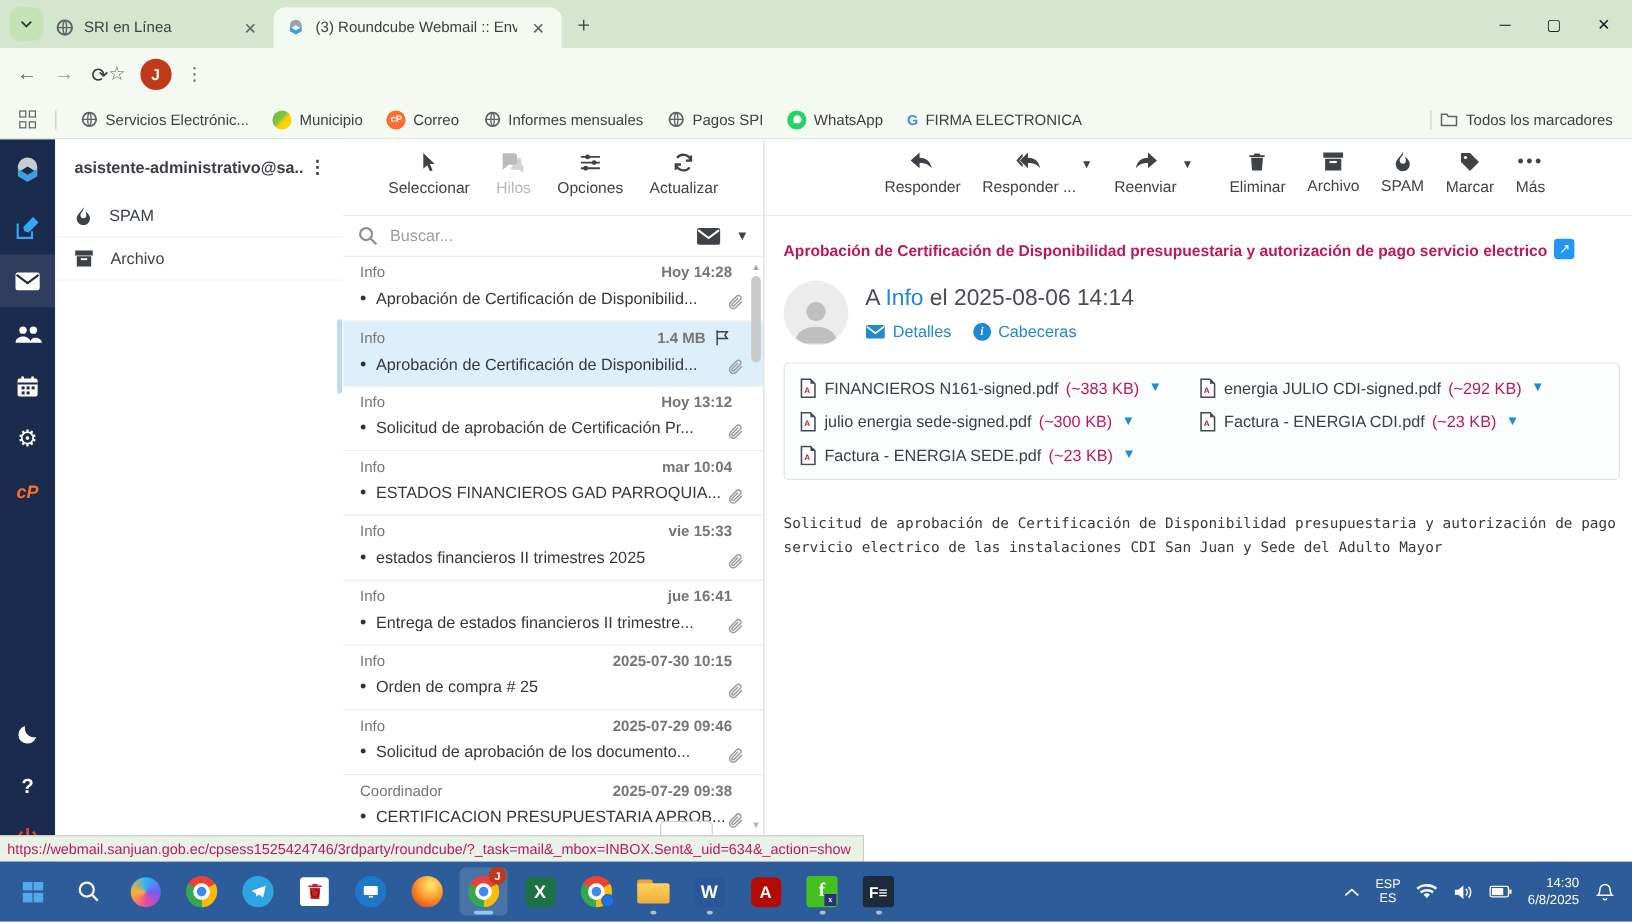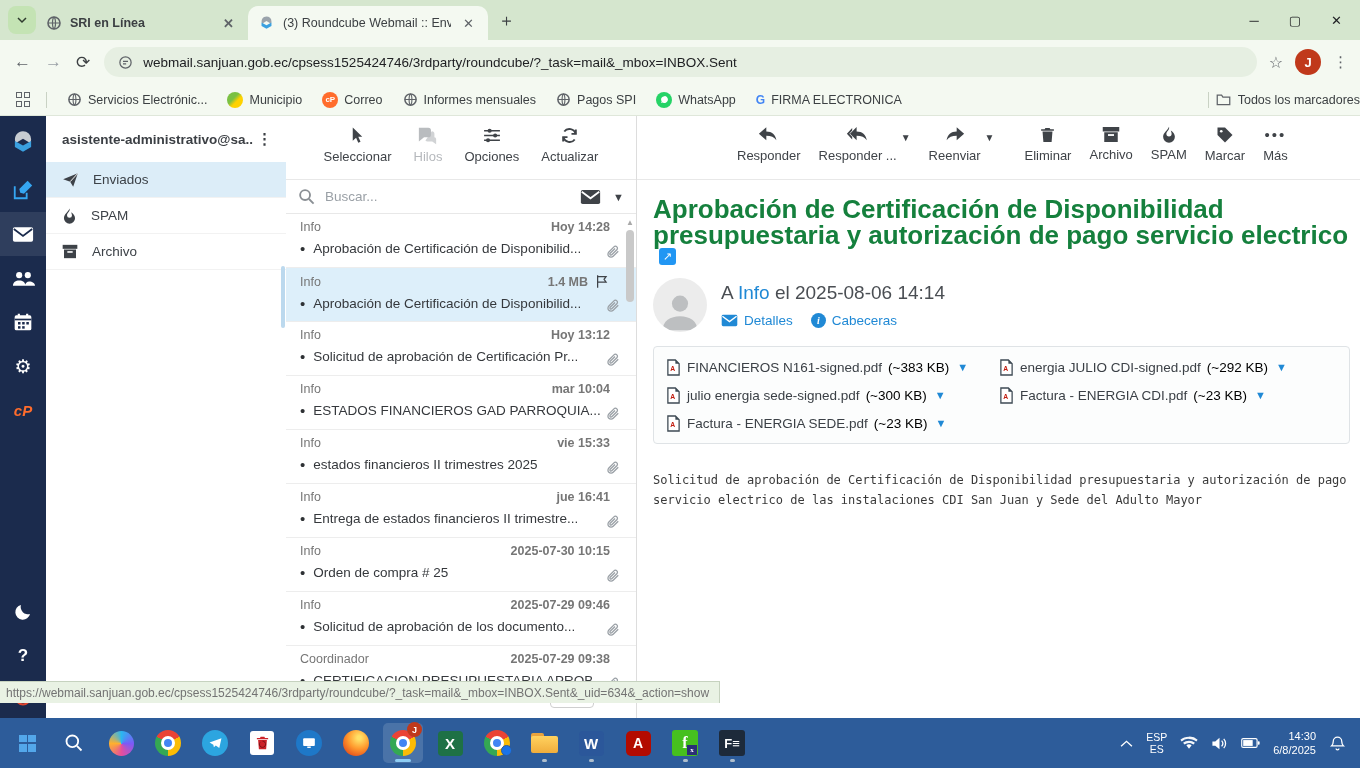--- a/index.html
+++ b/index.html
@@ -3,41 +3,41 @@
 <meta charset="utf-8">
 <style>
   * { box-sizing: border-box; margin: 0; padding: 0; }
   html,body { width:1360px; height:768px; overflow:hidden; font-family:"Liberation Sans",sans-serif; background:#fff; }
   svg { display:block; }
 
   
   #tabstrip { position:absolute; top:0; left:0; right:0; height:40px; background:#d5e6ce; display:flex; align-items:center; }
   .tabsearch { width:28px; height:28px; margin-left:8px; border-radius:8px; background:#c4e3b4; display:flex; align-items:center; justify-content:center; color:#2f3b2e; font-size:12px; }
   .tab { height:34px; margin-top:6px; display:flex; align-items:center; padding:0 10px; font-size:12.5px; color:#3c4043; }
-  .tab.inactive { width:212px;font-weight:bold; }
+  .tab.inactive { width:192px; }
   .tab.active { width:240px; background:#f4f9f1; border-radius:10px 10px 0 0; }
   .tab .title { flex:1; white-space:nowrap; overflow:hidden; margin:0 8px 0 8px; }
   .tab .close { color:#5f6368; font-size:13px; padding:2px 4px; }
   .newtab { color:#3c4043; font-size:17px; margin-left:10px; }
   .wincontrols { margin-left:auto; display:flex; align-items:center; gap:30px; padding-right:18px; color:#202124; font-size:13px; }
   #nav { position:absolute; top:40px; left:0; right:0; height:44px; background:#f4f9f1; display:flex; align-items:center; }
   .navbtn { color:#5f6368; font-size:17px; margin-left:14px; }
   .navbtn.fwd { color:#9aa0a6; }
   .urlpill { flex:1; height:30px; margin:0 12px 0 14px; background:#e6efe2; border-radius:16px; display:flex; align-items:center; padding:0 14px; font-size:13.5px; color:#202124; }
   .urlpill .siteicon { margin-right:10px; color:#5f6368; }
   .star { color:#5f6368; font-size:16px; margin-right:12px; }
   .avatar-j { width:26px; height:26px; border-radius:50%; background:#c0391b; color:#fff; font-size:13px; font-weight:bold; display:flex; align-items:center; justify-content:center; margin-right:12px; }
   .kebab { color:#5f6368; font-size:15px; margin-right:12px; letter-spacing:0; }
   #bookmarks { position:absolute; top:84px; left:0; right:0; height:32px; background:#f4f9f1; border-bottom:1px solid #dfe7da; display:flex; align-items:center; font-size:12.5px; color:#3c4043; }
   .bm { display:flex; align-items:center; gap:6px; margin-left:20px; white-space:nowrap; }
   .bm-ico { width:16px; height:16px; border-radius:50%; display:flex; align-items:center; justify-content:center; flex:none; }
   .appsgrid { width:16px; height:16px; margin-left:16px; display:grid; grid-template-columns:6px 6px; grid-gap:2px; }
   .appsgrid i { width:6px; height:6px; border:1.6px solid #5f6368; }
   .bmdivider { width:1px; height:16px; background:#c9d2c4; margin-left:14px; }
-  .allmarks { margin-left:auto; display:flex; align-items:center; gap:7px; }
+  .allmarks { margin-left:auto; margin-right:16px; display:flex; align-items:center; gap:7px; }
 
   
   #app { position:absolute; top:116px; left:0; right:0; bottom:50px; background:#fff; overflow:hidden; }
   #appbar { position:absolute; top:0; left:0; width:46px; height:100%; background:#1b2b4d; display:flex; flex-direction:column; align-items:center; }
   .ab-item { width:46px; height:44px; display:flex; align-items:center; justify-content:center; }
   .ab-item.active { background:rgba(255,255,255,.09); }
   #folders { position:absolute; top:0; left:46px; width:240px; height:100%; background:#fff; }
   .acct-row { height:46px; display:flex; align-items:center; padding:0 10px 0 16px; }
   .acct { font-size:13.5px; font-weight:bold; color:#3b3f44; flex:1; white-space:nowrap; overflow:hidden; }
   .vdots { color:#3b3f44; font-size:15px; font-weight:bold; padding:0 4px; }
@@ -68,39 +68,39 @@
   .lscroll .up { position:absolute; top:4px; left:2px; color:#a9a9a9; font-size:8px; }
   .lscroll .dn { position:absolute; bottom:26px; left:2px; color:#b5b5b5; font-size:8px; }
   .lscroll .thumb { position:absolute; top:16px; left:2px; width:8px; height:72px; border-radius:4px; background:#c9c9c9; }
   .pagebox { position:absolute; bottom:10px; right:42px; width:44px; height:24px; border:1px solid #cfcfcf; border-radius:4px; background:#fff; }
 
   #reading { position:absolute; top:0; left:637px; right:0; height:100%; }
   .read-toolbar { height:64px; display:flex; align-items:flex-start; padding:10px 0 0 100px; gap:18px; border-bottom:1px solid #e8e8e8; }
   .rt-group { display:flex; align-items:flex-start; }
   .caret-sm { color:#3f4348; font-size:10px; margin:6px 0 0 4px; }
   .subject-wrap { padding:16px 0 0 16px; }
-  h1.subject { font-size:26px; line-height:26px; color:#15803d; width:640px; display:inline;text-align:center; }
+  h1.subject { font-size:13px; line-height:26px; color:#be185d; width:640px; display:inline;text-align:center; }
   .extlink { display:inline-flex; width:17px; height:17px; border-radius:3px; background:#2196f3; color:#fff; font-size:11px; align-items:center; justify-content:center; vertical-align:2px; margin-left:6px; }
   .msghead { display:flex; padding:12px 0 0 16px; }
   .bigavatar { width:54px; height:54px; border-radius:50%; background:#ececec; overflow:hidden; display:flex; align-items:flex-end; justify-content:center; }
   .headtext { margin-left:14px; padding-top:4px; }
   .fromline { font-size:19px; color:#4a4e53; }
   .fromline .link { color:#2089d5; }
   .headlinks { display:flex; gap:18px; margin-top:9px; font-size:13.5px; }
   .hlink { display:flex; align-items:center; gap:6px; color:#2089d5; }
   .infoc { width:15px; height:15px; border-radius:50%; background:#2089d5; color:#fff; font-size:10px; font-weight:bold; display:flex; align-items:center; justify-content:center; font-family:"Liberation Serif",serif; font-style:italic; }
   .attachbox { margin:14px 10px 0 16px; border:1px solid #dfe3e6; border-radius:4px; background:#fcfdfd; padding:8px 12px; display:grid; grid-template-columns:333px auto; row-gap:4px; }
   .chip { display:flex; align-items:center; gap:6px; font-size:13.5px; height:24px; }
   .chip .nm { color:#3b4046; }
-  .chip .sz { color:#000000; }
+  .chip .sz { color:#be185d; }
   .chip .car { color:#2089d5; font-size:11px; margin-left:2px; }
   .mailbody { margin:26px 0 0 16px; width:705px; font-family:"DejaVu Sans Mono","Liberation Mono",monospace; font-size:12px; line-height:20px; color:#3a3a3a; }
 
   
-  #statusbar { position:absolute; left:0; bottom:65px; height:22px; background:#e9f2e4; border:1px solid #c6d2bf; border-left:none; border-bottom:none; display:flex; align-items:center; padding:0 10px 0 6px; font-size:12px; color:#737373; white-space:nowrap; }
+  #statusbar { position:absolute; left:0; bottom:50px; height:22px; background:#e9f2e4; border:1px solid #c6d2bf; border-left:none; border-bottom:none; display:flex; align-items:center; padding:0 10px 0 6px; font-size:12px; color:#be185d; white-space:nowrap; }
 
   
   #taskbar { position:absolute; left:0; right:0; bottom:0; height:50px; background:#2d5c9a; display:flex; align-items:center; }
   .tb-ico { width:40px; height:40px; margin-left:7px; display:flex; align-items:center; justify-content:center; position:relative; border-radius:5px; }
   .tb-ico.active { background:rgba(255,255,255,.14); }
   .tb-ico.active::after { content:""; position:absolute; bottom:1px; left:12px; width:16px; height:3px; border-radius:2px; background:#8ecdf3; }
   .rundot::before { content:""; position:absolute; bottom:1px; left:18px; width:5px; height:3px; border-radius:2px; background:#aebecd; }
   .winlogo { width:17px; height:17px; display:grid; grid-template-columns:8px 8px; grid-gap:1.5px; }
   .winlogo i { background:#53a7ea; }
   .chrome-ball { width:26px; height:26px; border-radius:50%; background:conic-gradient(from -60deg,#ea4335 0 120deg,#fbbc05 120deg 240deg,#34a853 240deg 360deg); position:relative; }
@@ -156,29 +156,20 @@
     <span>─</span>
     <span>▢</span>
     <span>✕</span>
   </div>
 </div>
 
 <div id="nav">
   <span class="navbtn">←</span>
   <span class="navbtn fwd">→</span>
   <span class="navbtn" style="color:#3c4043">⟳</span>
-  <div class="urlpill">
-    <span class="siteicon">
-      <svg width="15" height="15" viewBox="0 0 24 24" fill="none" stroke="#5f6368" stroke-width="2">
-          <circle cx="12" cy="12" r="9"></circle>
-          <path d="M8 10h8M8 14h5"></path>
-        </svg>
-    </span>
-    <span>webmail.sanjuan.gob.ec/cpsess1525424746/3rdparty/roundcube/?_task=mail&amp;_mbox=INBOX.Sent</span>
-  </div>
   <span class="star">☆</span>
   <div class="avatar-j">J</div>
   <span class="kebab">⋮</span>
 </div>
 
 <div id="bookmarks">
   <div class="appsgrid">
       <i></i>
       <i></i>
       <i></i>
@@ -292,27 +283,20 @@
           <path d="M6.5 6a8 8 0 1 0 11 0"></path>
         </svg>
     </div>
   </div>
 
   <div id="folders">
     <div class="acct-row">
       <span class="acct">asistente-administrativo@sa...</span>
       <span class="vdots">⋮</span>
     </div>
-    <div class="folder sel">
-      <svg width="17" height="16" viewBox="0 0 24 24" fill="#3d4248">
-          <path d="M1 11L23 2l-7 20-4.5-7.5z"></path>
-          <path d="M11.5 14.5L23 2" stroke="#fff" stroke-width="1.4"></path>
-        </svg>
-      <span class="fl">Enviados</span>
-    </div>
     <div class="folder">
       <svg width="15" height="16" viewBox="0 0 24 26" fill="#3d4248">
           <path d="M12 1c1.5 5-4 6.5-4 11a4 4 0 0 0 8 0c0-2-1-3.2-1.2-5C18.5 9.5 21 13 21 16.5a9 9 0 0 1-18 0C3 10 9.5 7.5 12 1z"></path>
         </svg>
       <span class="fl">SPAM</span>
     </div>
     <div class="folder">
       <svg width="16" height="15" viewBox="0 0 24 22" fill="#3d4248">
           <path d="M1 1h22v6H1z"></path>
           <path d="M3 8h18v13H3z"></path>

